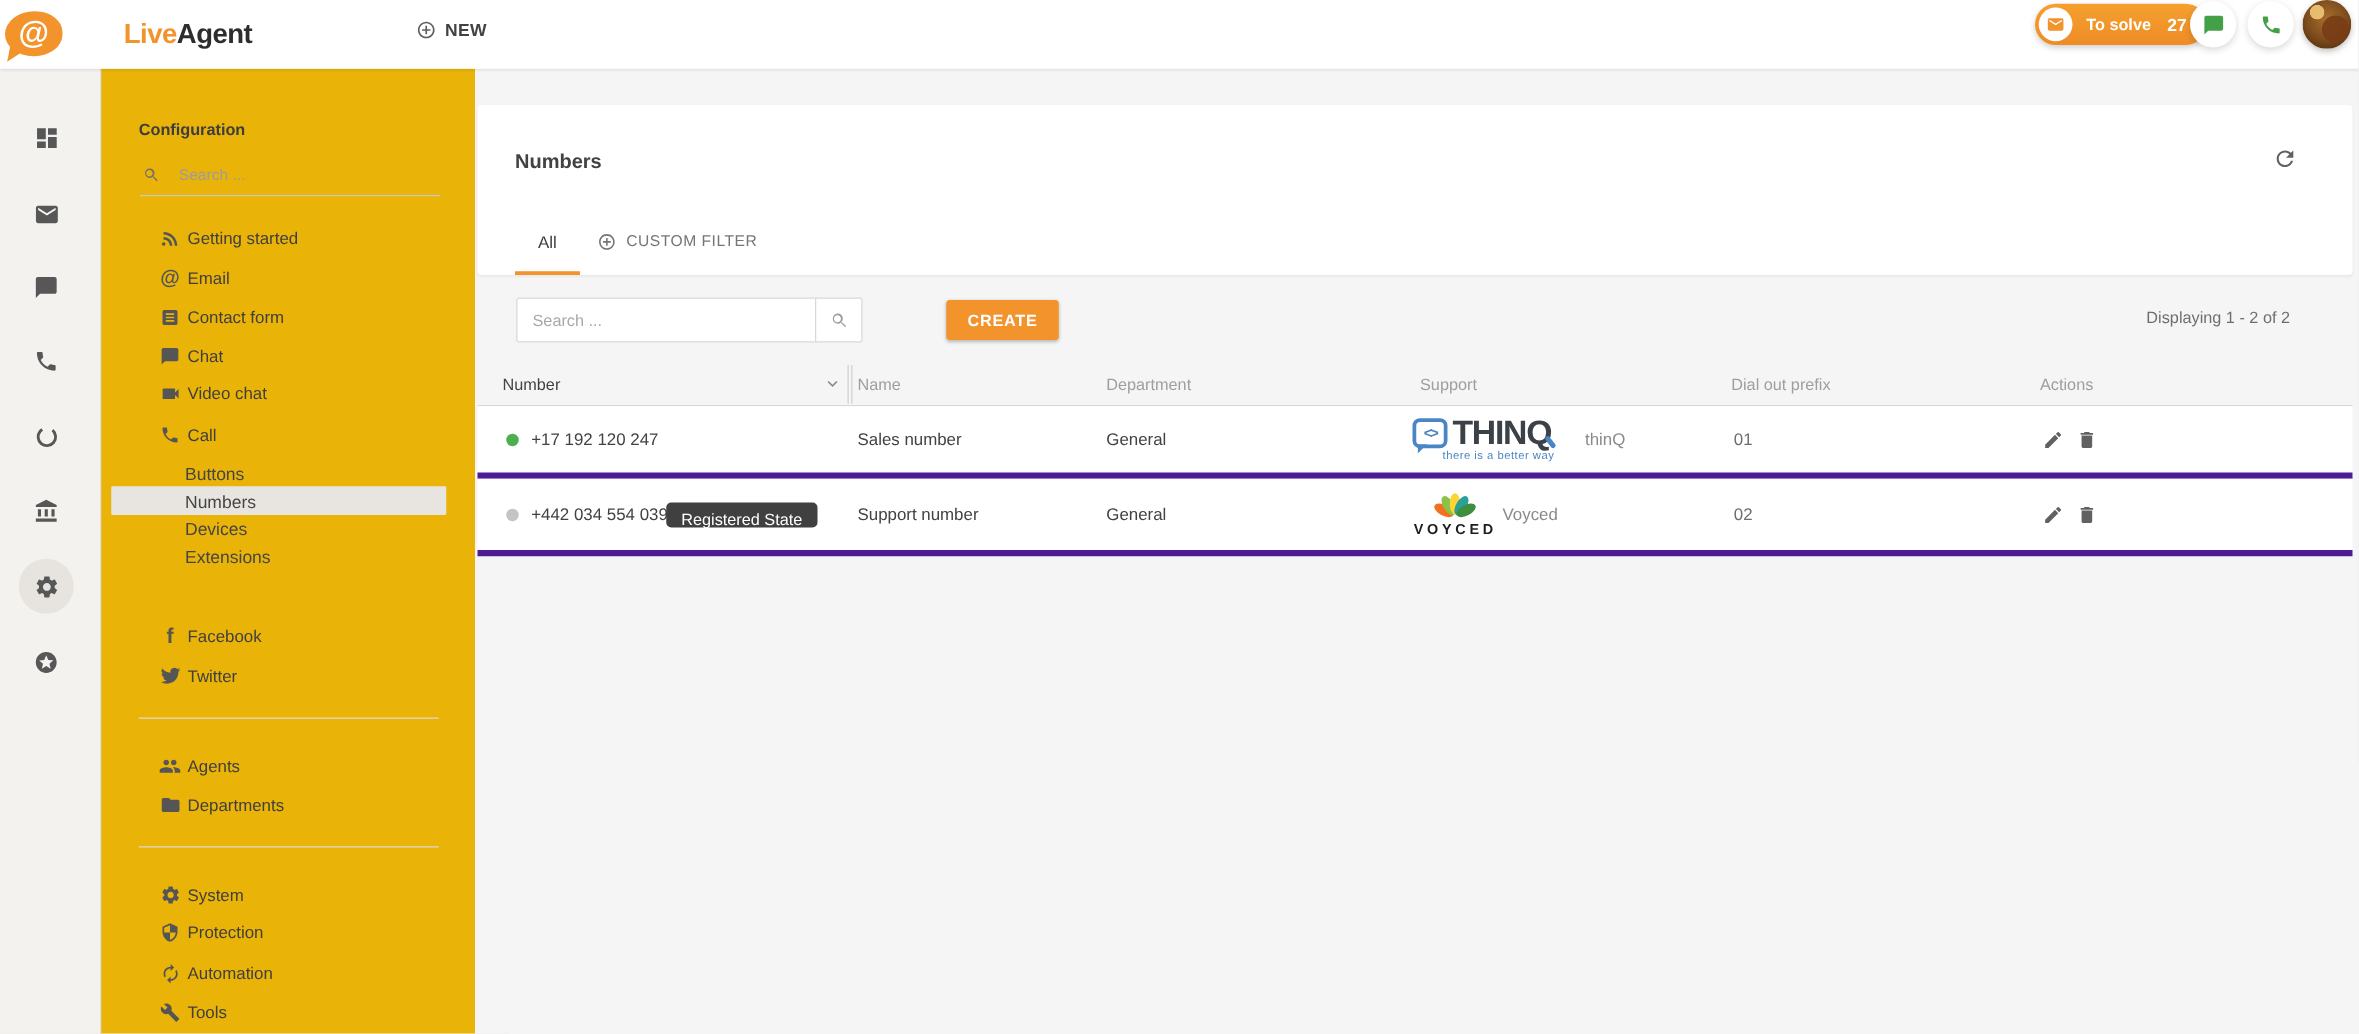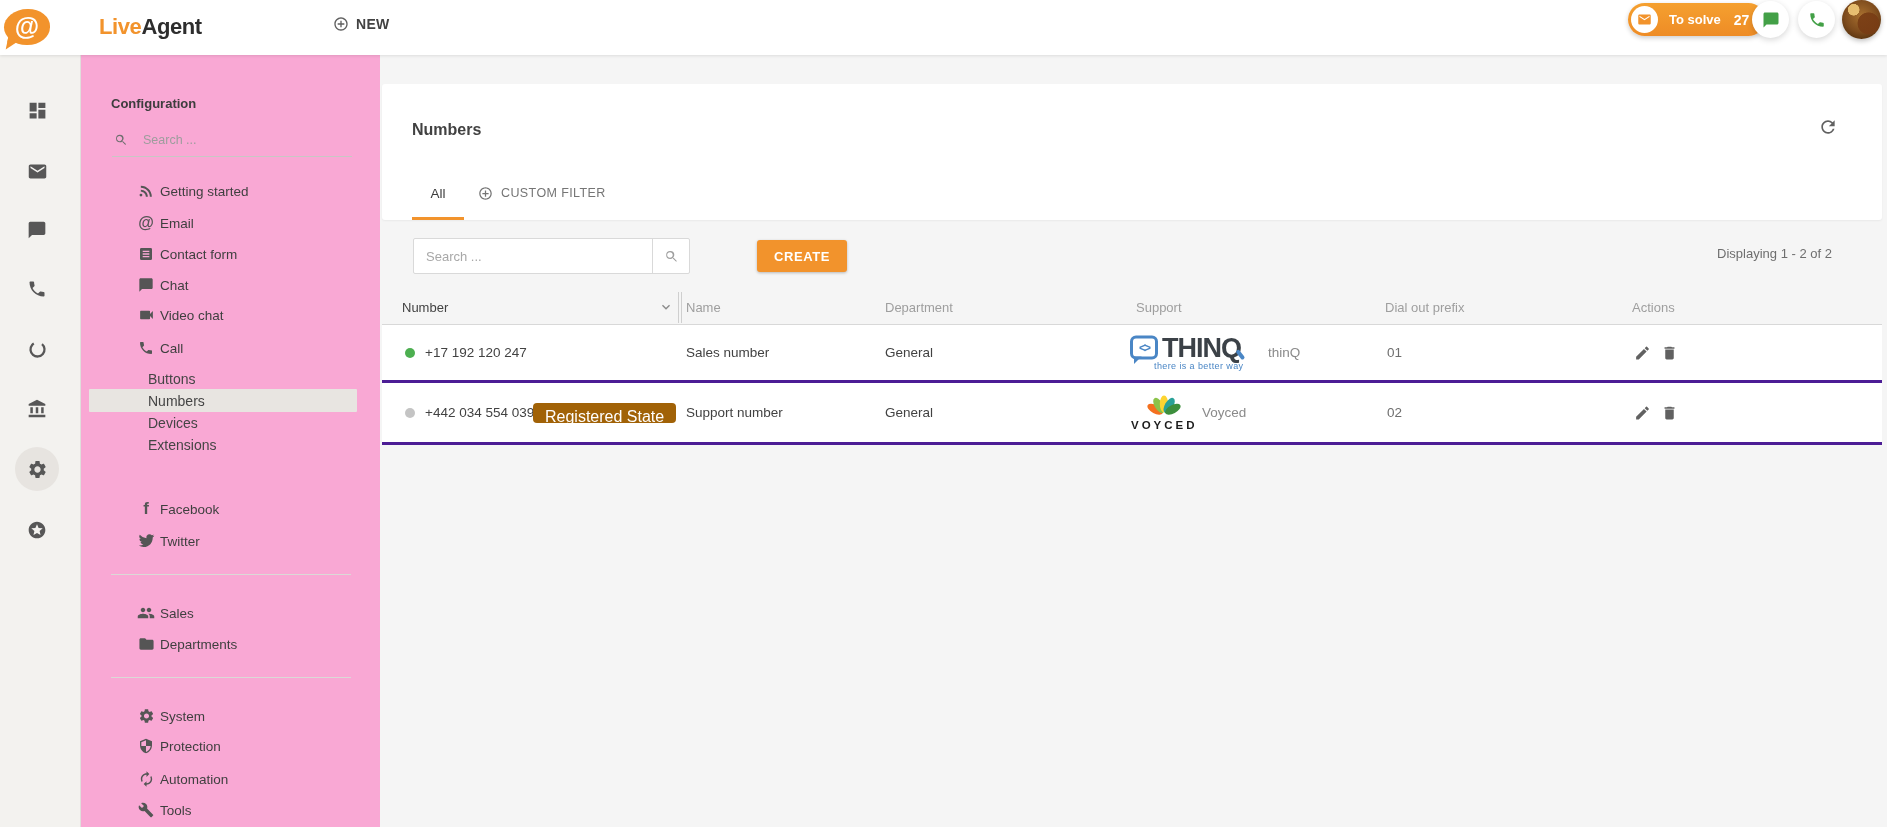--- a/index.html
+++ b/index.html
@@ -54,31 +54,31 @@
 
   
   .rail { position:absolute; left:0; top:55px; width:80px; height:772px; background:#f3f2ef; z-index:10; }
   .rail-item { position:absolute; left:15px; width:44px; height:44px; border-radius:50%;
                display:flex; align-items:center; justify-content:center; color:#575757; cursor:pointer;
                background:none; border:none; }
   .rail-item svg { fill:#575757; }
   .rail-item.active { background:#e7e4e0; }
 
   
-  .sidenav { position:absolute; left:80px; top:55px; width:300px; height:772px; background:#f9a8d4;
+  .sidenav { position:absolute; left:80px; top:55px; width:300px; height:772px; background:#eab308;
              border-left:1px solid #e0dedb; z-index:9; }
   .side-title { position:absolute; left:30px; top:41px; font-size:13px; font-weight:700; color:#3d3d3d; }
   .side-search { position:absolute; left:31px; top:74px; width:240px; display:flex; align-items:center;
                  gap:15px; padding:4px 0 9px 2px; border-bottom:1px solid #c9c7c4; }
   .side-search svg { fill:#6f6f6f; flex:none; }
   .side-search input { border:none; background:transparent; outline:none; width:100%;
                        font-size:12.5px; color:#555; font-family:inherit; }
   .side-search input::placeholder { color:#9d9d9d; }
 
-  .nav-item { position:absolute; left:12px; width:300px; height:30px; cursor:pointer; font-size:13.5px; color:#3f3f3f; }
+  .nav-item { position:absolute; left:2px; width:300px; height:30px; cursor:pointer; font-size:13.5px; color:#3f3f3f; }
   .nav-item .ic { position:absolute; left:43px; top:50%; transform:translateY(-50%); width:20px;
                   display:flex; justify-content:center; color:#555; font-weight:700; }
   .nav-item .ic svg { fill:#555; }
   .nav-item .lb { position:absolute; left:67px; top:50%; transform:translateY(-50%); white-space:nowrap; }
   .nav-sub { position:absolute; left:0; width:300px; height:23px; cursor:pointer; font-size:14px; color:#454545; }
   .nav-sub .lb { position:absolute; left:67px; top:50%; transform:translateY(-50%); }
   .nav-sub.active { background:#e8e5e1; left:8px; width:268px; border-radius:1px; }
   .nav-sub.active .lb { left:59px; }
   .side-div { position:absolute; left:30px; width:240px; height:1px; background:#dbd9d6; }
 
@@ -114,29 +114,29 @@
   .thead { position:absolute; left:2px; top:235px; width:1500px; height:35px; border-bottom:1px solid #d8d8d8; }
   .th { position:absolute; top:0; bottom:0; display:flex; align-items:center; font-size:13px; color:#9e9e9e;
         cursor:pointer; background:none; border:none; font-family:Liberation Sans, sans-serif; }
   .th-number { left:20px; color:#424242; }
   .th-sort { position:absolute; left:276px; top:9px; }
   .th-sort svg { fill:#8a8a8a; }
   .th-sep { position:absolute; top:2px; height:31px; width:1px; background:#cfcfcf; }
   .th-name { left:304px; } .th-dept { left:503px; } .th-prov { left:754px; }
   .th-dial { left:1003px; } .th-act { left:1250px; }
 
-  .trow { position:absolute; left:2px; width:1500px; background:#fff; border-bottom:3px solid #4c1d95; }
+  .trow { position:absolute; left:2px; width:1500px; background:#fff; border-bottom:5px solid #4c1d95; }
   .trow-1 { top:270px; height:58px; } .trow-2 { top:328px; height:62px; }
   .cell { position:absolute; top:0; bottom:0; display:flex; align-items:center; font-size:13.5px; color:#424242; }
   .dot { position:absolute; left:23px; top:50%; transform:translateY(-50%); width:10px; height:10px; border-radius:50%; }
   .dot-on { background:#4caf50; } .dot-off { background:#c4c4c4; }
   .c-number { left:43px; } .c-name { left:304px; } .c-dept { left:503px; }
   .c-prefix { left:1005px; color:#6e6e6e; }
   .badge { position:absolute; left:151px; top:50%; transform:translateY(-50%); height:20px; line-height:28px;
-           padding:0 12px; background:#a16207; color:#fff; font-size:16px; border-radius:4px; white-space:nowrap; }
+           padding:0 12px; background:#404040; color:#fff; font-size:13px; border-radius:4px; white-space:nowrap; }
   .action-btn { position:absolute; top:50%; transform:translateY(-50%); background:none; border:none; cursor:pointer; }
   .act-edit { left:1252px; } .act-del { left:1279px; }
   .action-btn svg { fill:#616161; }
 
   
   .thinq-logo { position:absolute; left:748px; top:50%; transform:translateY(-50%); }
   .tq-row { display:flex; align-items:center; gap:4px; }
   .tq-bubble { position:relative; width:28px; height:24px; border:3px solid #4a86c5; border-radius:6px;
                display:flex; align-items:center; justify-content:center; }
   .tq-bubble:after { content:""; position:absolute; left:1px; bottom:-8px; width:8px; height:8px;
@@ -332,21 +332,21 @@
     </div>
 
     <div class="side-div" style="top:519px"></div>
 
     <div class="nav-item" style="top:543px">
       <span class="ic">
           <svg width="18" height="18" viewBox="0 0 24 24">
             <path d="M16 11c1.66 0 2.99-1.34 2.99-3S17.66 5 16 5s-3 1.34-3 3 1.34 3 3 3zm-8 0c1.66 0 2.99-1.34 2.99-3S9.66 5 8 5 5 6.34 5 8s1.34 3 3 3zm0 2c-2.33 0-7 1.17-7 3.5V19h14v-2.5c0-2.33-4.67-3.5-7-3.5zm8 0c-.29 0-.62.02-.97.05 1.16.84 1.97 1.97 1.97 3.45V19h6v-2.5c0-2.33-4.67-3.5-7-3.5z"></path>
           </svg>
         </span>
-      <span class="lb">Sales</span>
+      <span class="lb">Agents</span>
     </div>
     <div class="nav-item" style="top:574px">
       <span class="ic">
           <svg width="17" height="17" viewBox="0 0 24 24">
             <path d="M10 4H4c-1.1 0-1.99.9-1.99 2L2 18c0 1.1.9 2 2 2h16c1.1 0 2-.9 2-2V8c0-1.1-.9-2-2-2h-8l-2-2z"></path>
           </svg>
         </span>
       <span class="lb">Departments</span>
     </div>
 

